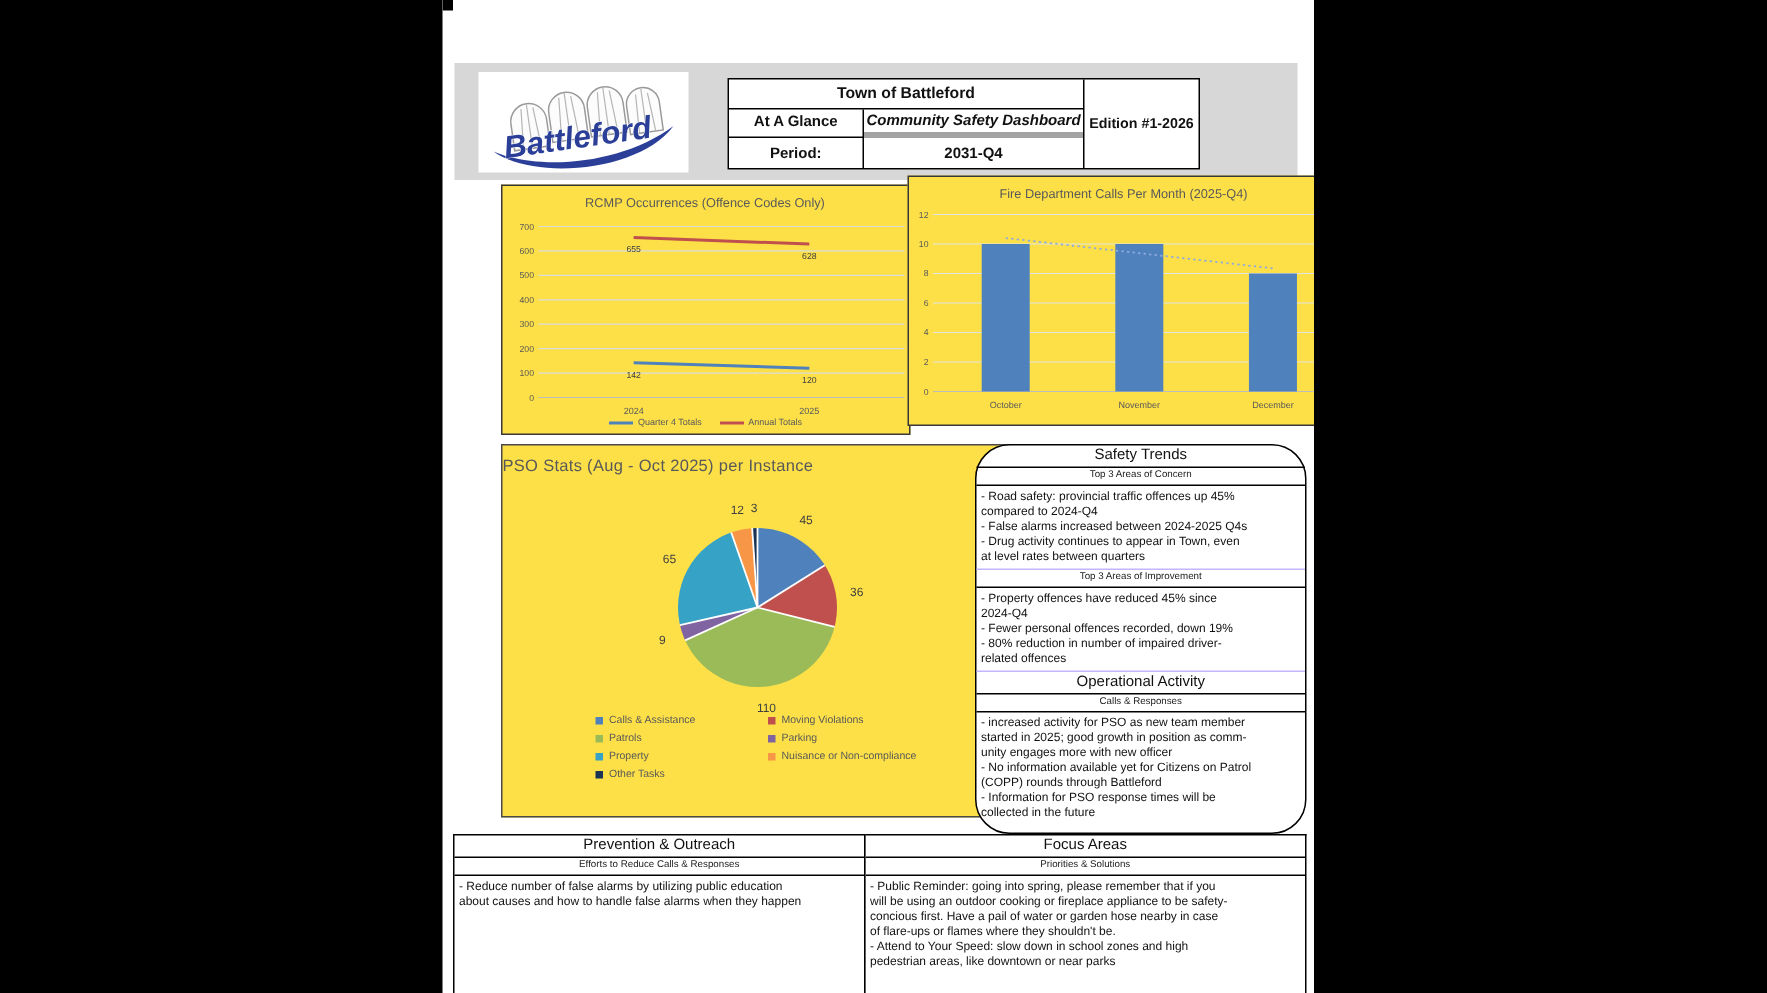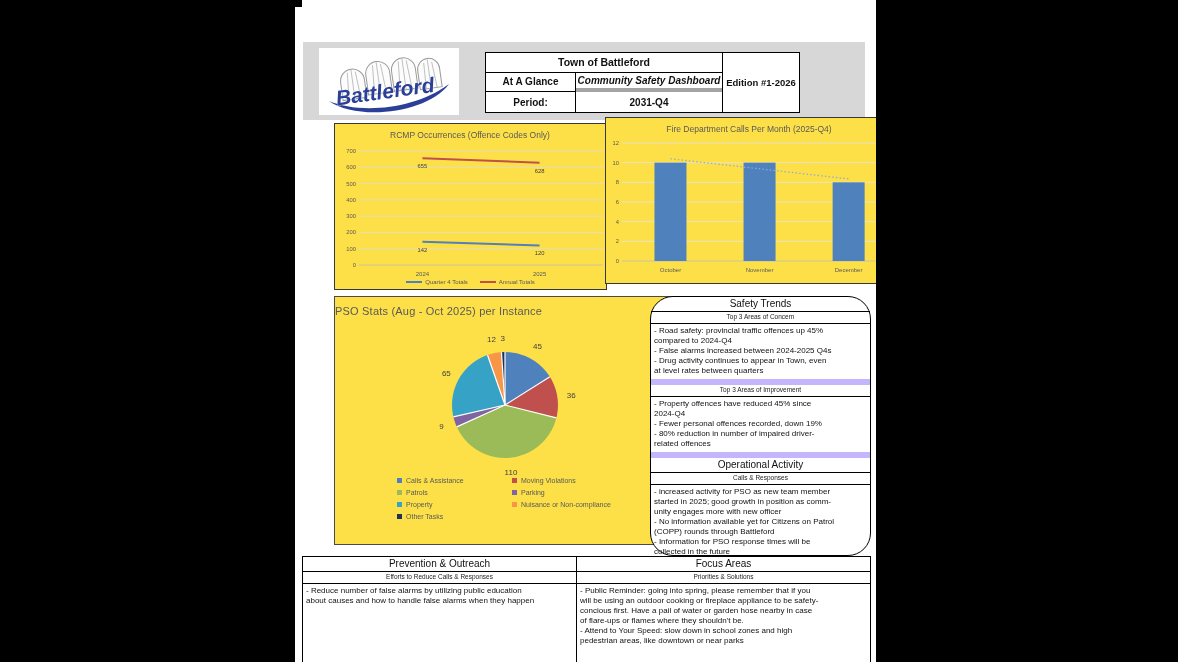--- a/index.html
+++ b/index.html
@@ -50,21 +50,21 @@
   
   .panel { position:absolute; background:#fff; border:1.2px solid #000; }
   #right-panel  { left:355px; top:296px; width:221px; height:260px;border-radius:23px; }
   #bottom-left  { left:7px;   top:556px; width:275px; height:106px; border-bottom:none; }
   #bottom-right { left:281px; top:556px; width:295px; height:106px; border-bottom:none; }
   .p-title { font-size:10px; color:#111; text-align:center; padding:1px 0;
              border-bottom:1px solid #000; line-height:12px; }
   .p-sub { font-size:6.5px; color:#222; text-align:center; padding:1px 0 2px;
            border-bottom:1px solid #000; line-height:8px; }
   .p-body { font-size:8px; color:#111; line-height:10px; padding:2px 3px 3px;
-            white-space:pre-line; border-bottom:6px solid #c4b5fd; }
+            white-space:pre-line; border-bottom:1px solid #c4b5fd; }
   .p-body.no-border { border-bottom:none; }
 </style>
 </head>
 <body>
 
 <div class="page">
   <div class="corner-notch"></div>
 
   <div class="header-band">
     <div class="logo-box">

